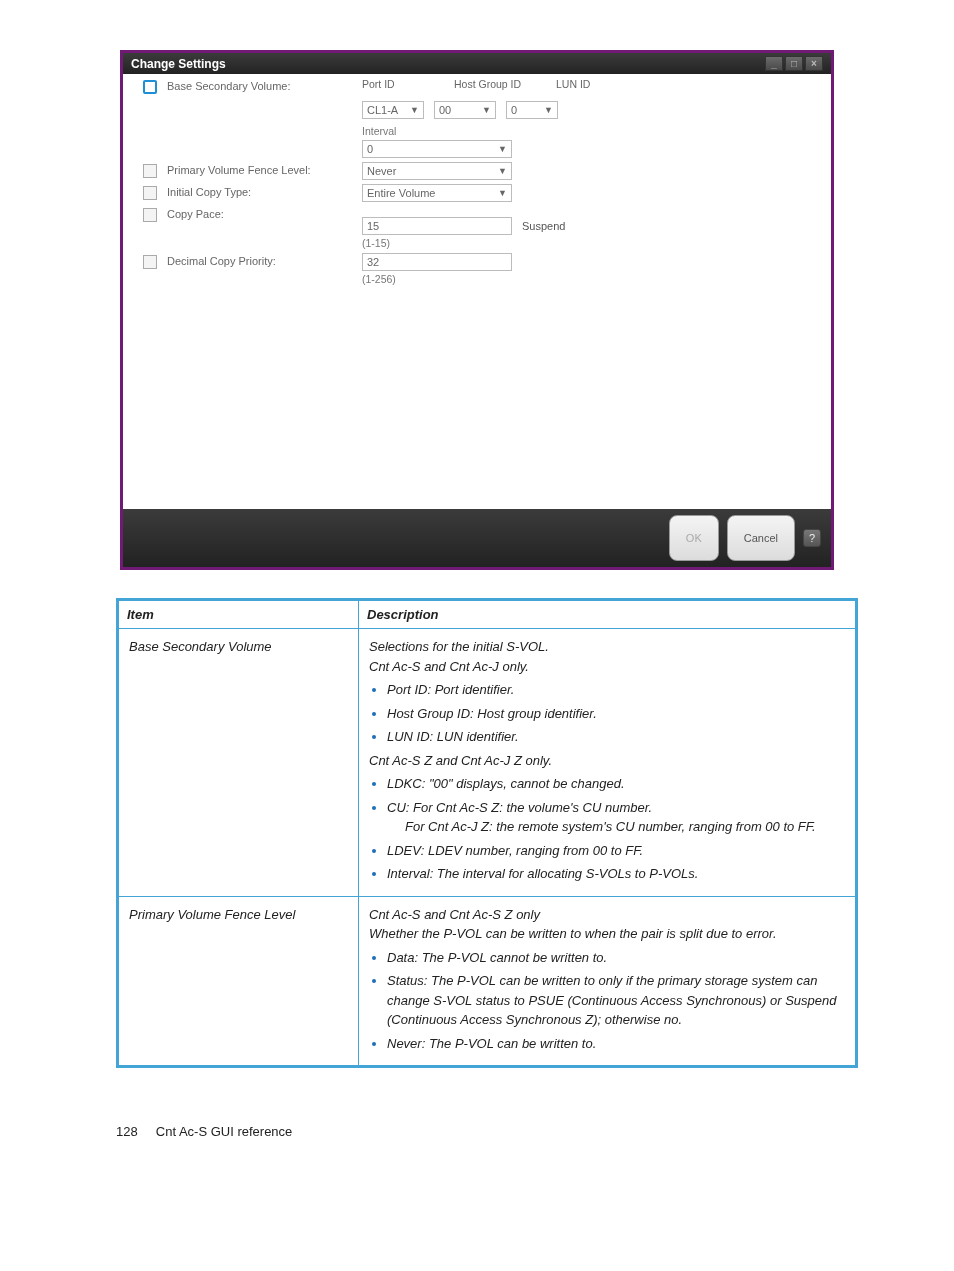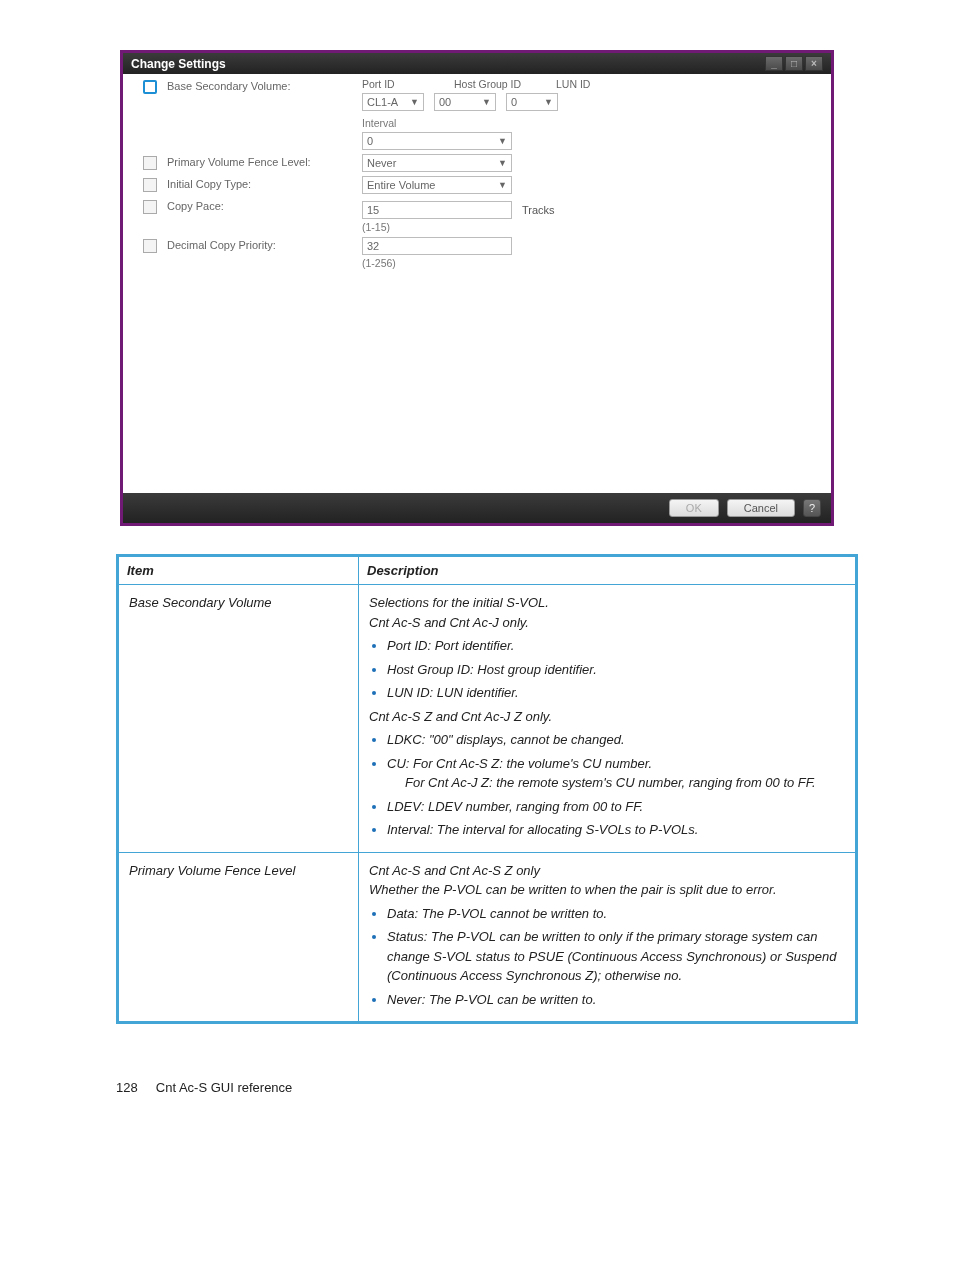--- a/index.html
+++ b/index.html
@@ -74,21 +74,21 @@
     padding-top: 2px;
     color: #666;
   }
   .ctrls {
     flex: 1;
   }
   .ctrl-head { display: flex; gap: 30px; font-size: 10.5px; color:#666; }
   .ctrl-head div:nth-child(1){width:62px;}
   .ctrl-head div:nth-child(2){width:72px;}
   .ctrl-head div:nth-child(3){width:40px;}
-  .ctrl-line { display:flex; gap:10px; margin-top:3px; align-items:center; }
+  .ctrl-line { display:flex; gap:10px; margin-top:11px; align-items:center; }
   .sel, .inp {
     border: 1px solid #bcbcbc;
     background: #fff;
     height: 18px;
     font-size: 11px;
     padding: 0 4px;
     display: inline-flex;
     align-items: center;
     color:#666;
   }
@@ -101,26 +101,26 @@
     background: #fff;
   }
   .wizard-footer {
     background: linear-gradient(#3b3b3b,#222);
     padding: 6px 10px;
     display:flex; justify-content:flex-end; gap:8px;
     align-items:center;
   }
   .btn {
     font-size: 11px;
-    padding: 2px 16px;
+    padding: 16px 16px;
     border: 1px solid #999;
     background: linear-gradient(#f4f4f4,#dcdcdc);
     color:#555;
     cursor:pointer;
-    border-radius:3px;
+    border-radius:8px;
   }
   .btn-ok { color:#aaa; }
   .helpbtn {
     width: 18px; height:18px;
     background: linear-gradient(#777,#555);
     color:#eee; border:1px solid #444;
     display:flex;align-items:center;justify-content:center;
     border-radius:3px; font-size:11px;cursor:pointer;
   }
 
@@ -233,21 +233,21 @@
       </div>
 
       <div class="form-row">
         <div class="chk"></div>
         <div class="lbl">Copy Pace:</div>
         <div class="ctrls">
           <div class="ctrl-line">
             <div class="inp wide">
               <span>15</span>
             </div>
-            <span>Tracks</span>
+            <span>Suspend</span>
           </div>
           <div class="hint">(1-15)</div>
         </div>
       </div>
 
       <div class="form-row">
         <div class="chk"></div>
         <div class="lbl">Decimal Copy Priority:</div>
         <div class="ctrls">
           <div class="inp wide">

